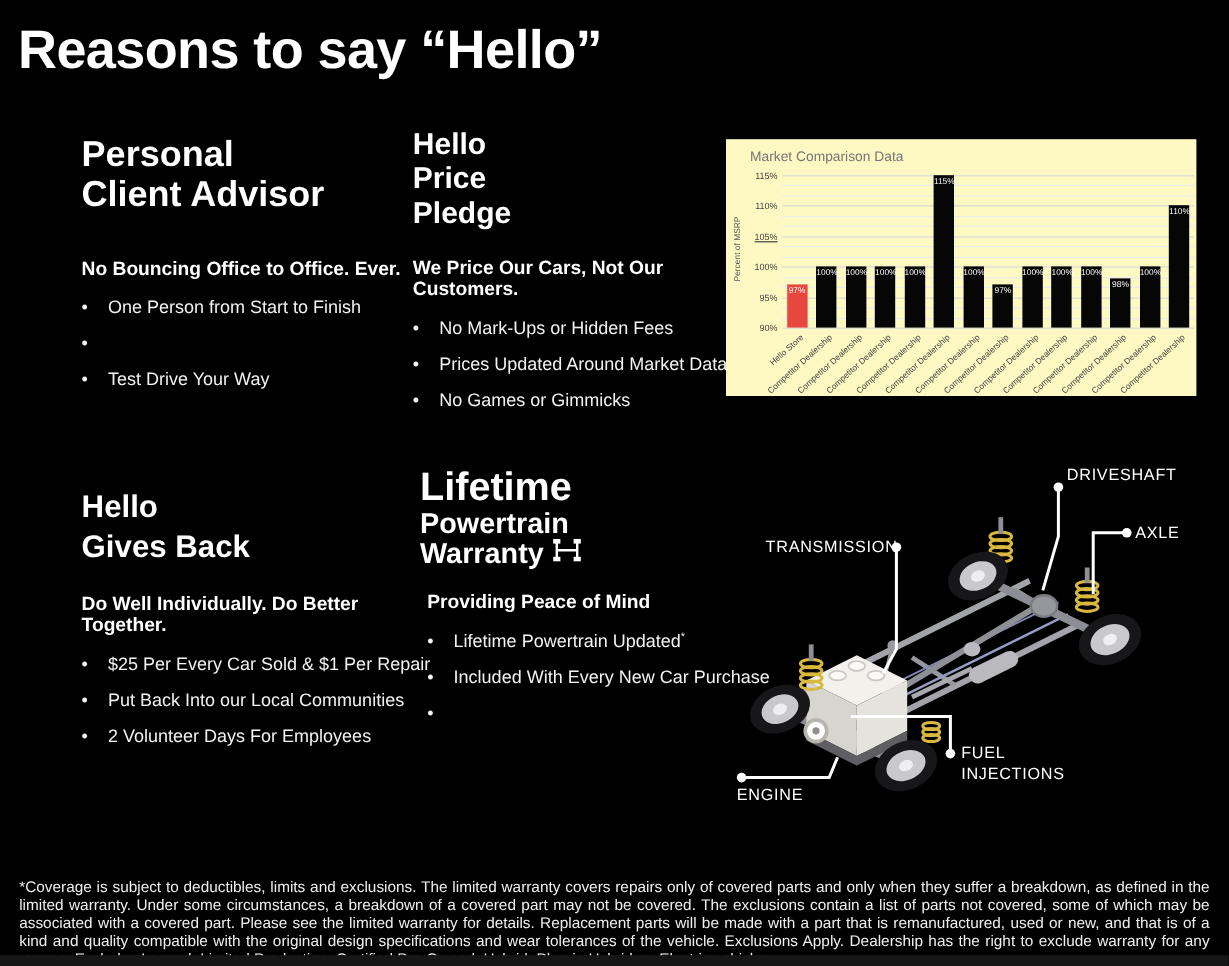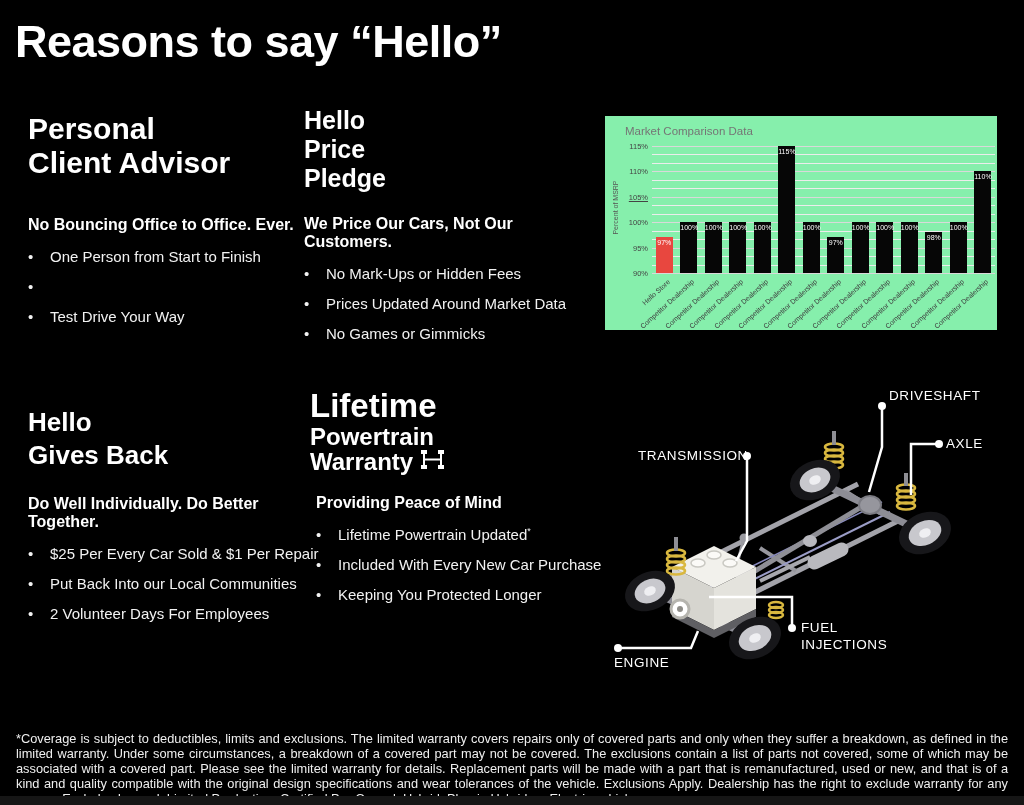--- a/index.html
+++ b/index.html
@@ -4,21 +4,21 @@
 <style>
   html,body{margin:0;padding:0;background:#000;}
   .page{position:relative;width:1024px;height:805px;background:#000;overflow:hidden;
         font-family:"Liberation Sans","DejaVu Sans",sans-serif;color:#fff;}
 
   
   .page-title{position:absolute;left:15px;top:16px;margin:0;font-size:45px;font-weight:700;
               letter-spacing:-0.5px;color:#fff;}
 
   
-  .sec{position:absolute;}
+  .sec{position:absolute;margin-left:40px;}
   .sec h2{margin:0;font-weight:700;color:#fff;}
   .sec h2 .hl{display:block;}
   .sec1{left:28px;top:112px;width:272px;}
   .sec1 h2{font-size:30px;line-height:1.13;margin-bottom:36px;}
   .sec2{left:304px;top:106px;width:292px;}
   .sec2 h2{font-size:25px;line-height:1.16;margin-bottom:22px;}
   .sec3{left:28px;top:406px;width:292px;}
   .sec3 h2{font-size:26px;line-height:1.25;margin-bottom:24px;}
   .sec4{left:310px;top:388px;width:300px;}
   .sec4 h2{margin-bottom:19px;}
@@ -28,21 +28,21 @@
   .warranty-line{display:flex;align-items:flex-end;gap:3px;}
   .powertrain-icon{width:26px;height:19px;margin-bottom:1px;}
 
   .subhead{margin:0 0 13px 0;font-size:16px;font-weight:700;color:#fff;}
   .bullets{list-style:none;margin:0;padding:0;}
   .bullets li{display:flex;font-size:15px;line-height:19px;margin-bottom:11px;color:#f2f2f2;}
   .bullets .dot{width:22px;flex:0 0 22px;font-size:15px;}
   .bullets sup{font-size:9px;line-height:0;}
 
   
-  .chart-panel{position:absolute;left:605px;top:116px;width:392px;height:214px;background:#86efac;color:#333;}
+  .chart-panel{position:absolute;left:605px;top:116px;width:392px;height:214px;background:#fef9c3;color:#333;}
   .chart-title{position:absolute;left:20px;top:9px;font-size:11.5px;color:#757575;}
   .chart-ylabel{position:absolute;left:-30px;top:88px;width:80px;font-size:7px;color:#555;
                 transform:rotate(-90deg);text-align:center;}
   .chart-plot{position:absolute;left:47px;top:30px;width:343px;height:127px;overflow:visible;}
   .gridline{position:absolute;left:0;width:343px;height:1px;background:#ececec;}
   .gridline.major{background:#d9d9d9;}
   .ytick{position:absolute;left:-38px;width:34px;text-align:right;font-size:7.5px;color:#444;}
   .bar{position:absolute;}
   .bar-label{position:absolute;width:100%;text-align:center;top:2px;font-size:7px;color:#fff;}
   .xlab-anchor{position:absolute;width:0;height:0;}
@@ -159,21 +159,20 @@
       <li>
           <span class="dot">•</span>
           <span><span>Lifetime Powertrain Updated</span><sup>*</sup></span>
         </li>
       <li>
           <span class="dot">•</span>
           <span>Included With Every New Car Purchase</span>
         </li>
       <li>
           <span class="dot">•</span>
-          <span>Keeping You Protected Longer</span>
         </li>
     </ul>
   </section>
 
   <div class="chart-panel">
     <div class="chart-title">Market Comparison Data</div>
     <div class="chart-ylabel">Percent of MSRP</div>
     <div class="chart-plot">
         <div class="gridline major" style="top: 127px;"></div>
         <div class="gridline" style="top: 118.533px;"></div>

